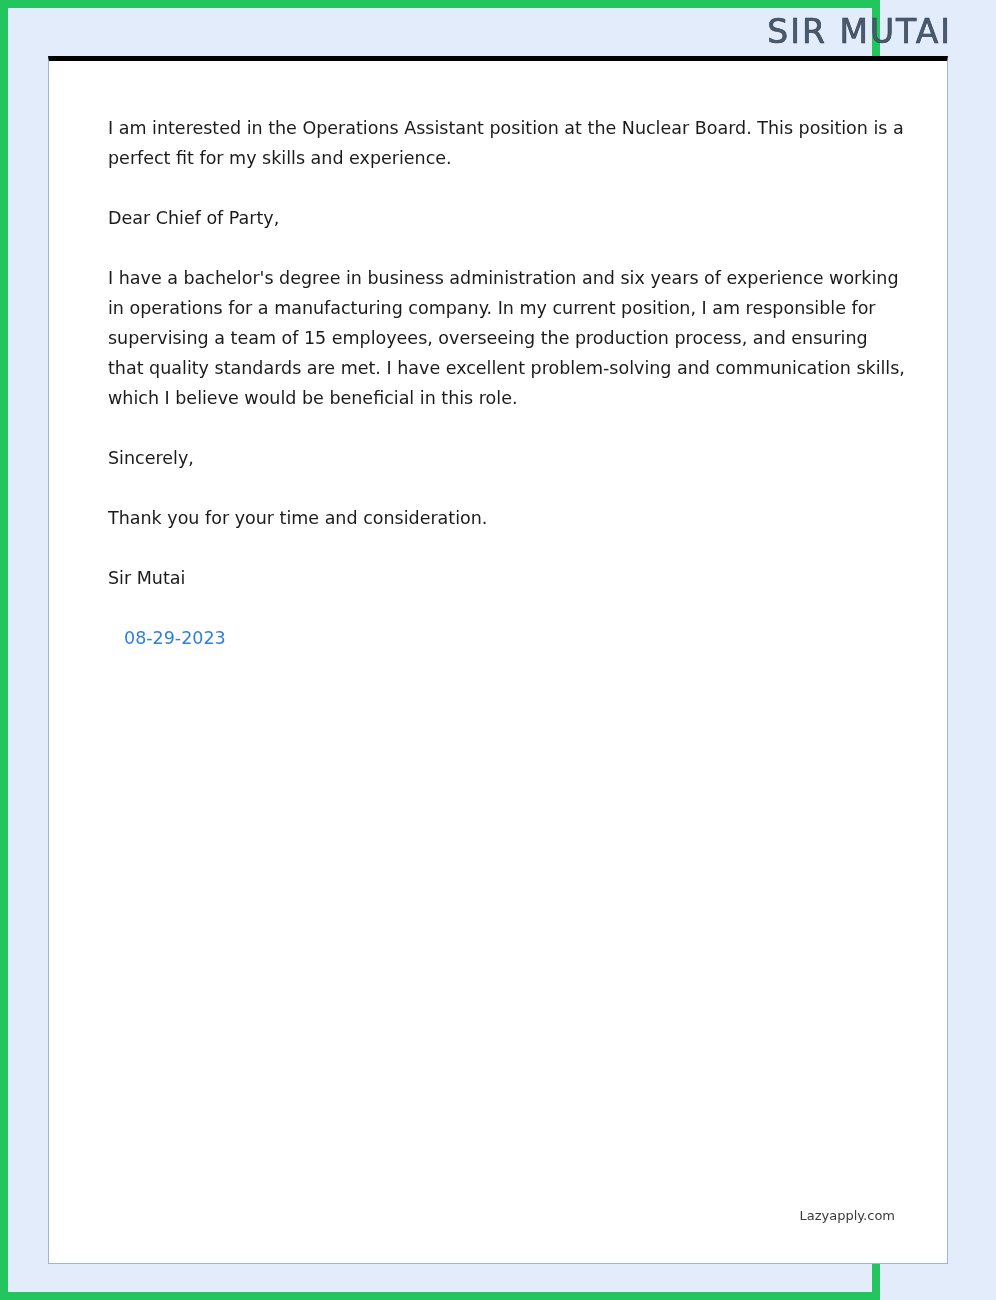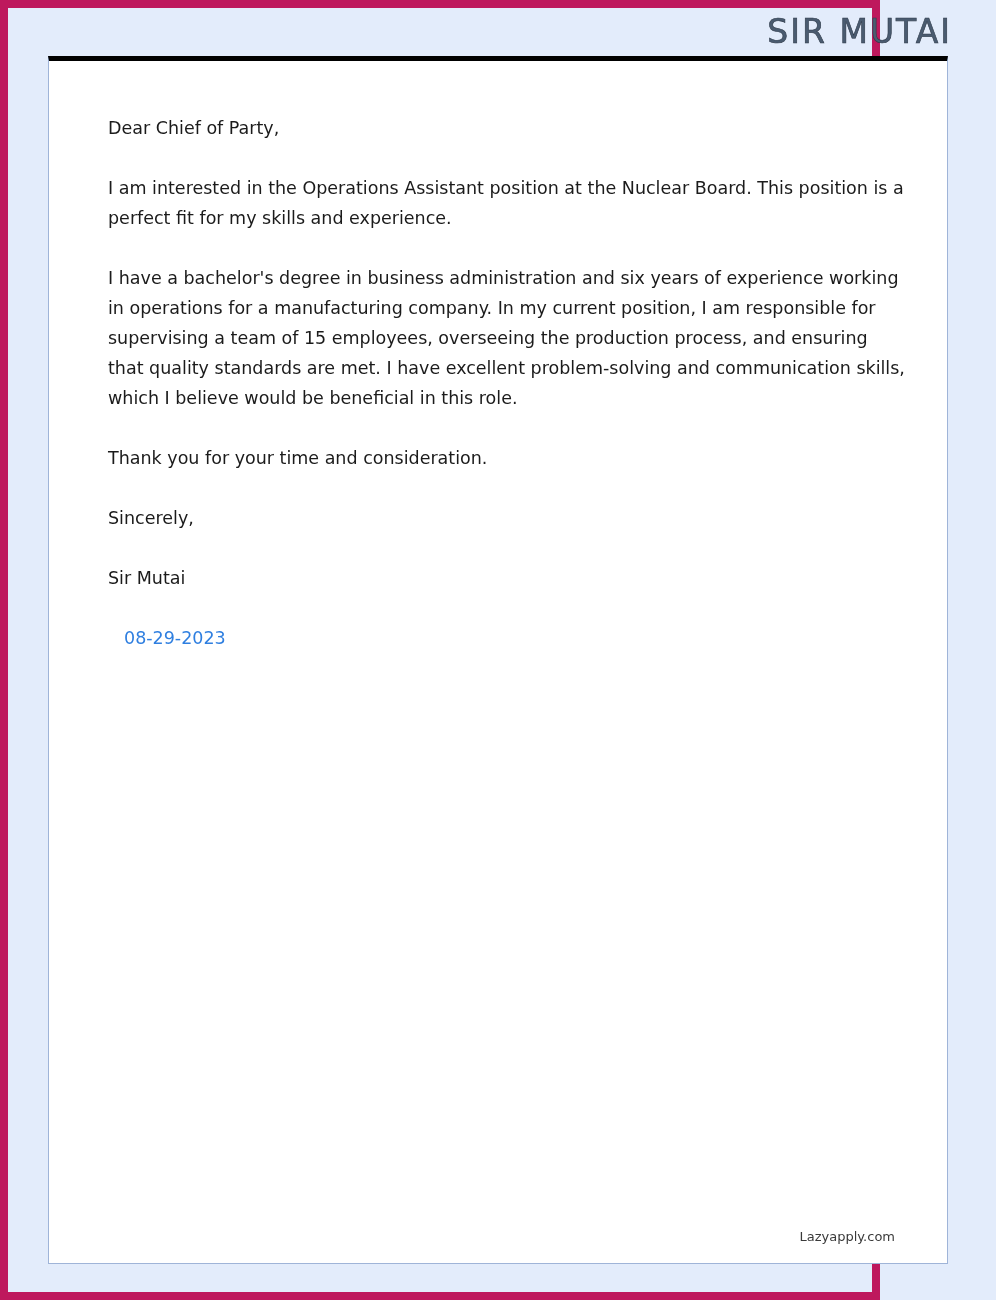--- a/index.html
+++ b/index.html
@@ -11,21 +11,21 @@
     height: 1300px;
     background: #e3ecfb;
     font-family: "DejaVu Sans", sans-serif;
     overflow: hidden;
   }
   .page {
     position: relative;
     width: 880px;
     height: 1300px;
     box-sizing: border-box;
-    border: 8px solid #be185d;
+    border: 8px solid #22c55e;
     background: #e3ecfb;
   }
   .header {
     position: absolute;
     left: 0;
     top: 0;
     width: 980px;
     height: 46px;
     display: flex;
     align-items: center;
@@ -68,41 +68,41 @@
   .para.tight {
     margin-bottom: 30px;
   }
   .date {
     margin: 16px;
     color: #2f7fe0;
   }
   .footer {
     position: absolute;
     right: 52px;
-    bottom: 19px;
+    bottom: 40px;
     font-size: 13px;
     color: #3a3a3a;
   }
 </style>
 </head>
 <body>
 
 <div class="page">
 
   <div class="header">
     <div class="header-name">SIR MUTAI</div>
   </div>
 
   <div class="letter">
     <div class="body-text">
+      <p class="para">I am interested in the Operations Assistant position at the Nuclear Board. This position is a perfect fit for my skills and experience.</p>
       <p class="para">Dear Chief of Party,</p>
-      <p class="para">I am interested in the Operations Assistant position at the Nuclear Board. This position is a perfect fit for my skills and experience.</p>
       <p class="para">I have a bachelor's degree in business administration and six years of experience working in operations for a manufacturing company. In my current position, I am responsible for supervising a team of 15 employees, overseeing the production process, and ensuring that quality standards are met. I have excellent problem-solving and communication skills, which I believe would be beneficial in this role.</p>
+      <p class="para">Sincerely,</p>
       <p class="para">Thank you for your time and consideration.</p>
-      <p class="para">Sincerely,</p>
       <p class="para tight">Sir Mutai</p>
       <p class="date" style="color: rgb(47, 127, 224);">08-29-2023</p>
     </div>
 
     <div class="footer">Lazyapply.com</div>
   </div>
 
 </div>
 
 </body></html>

